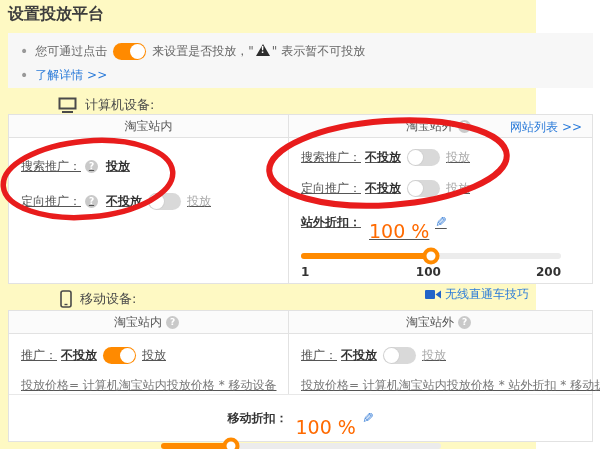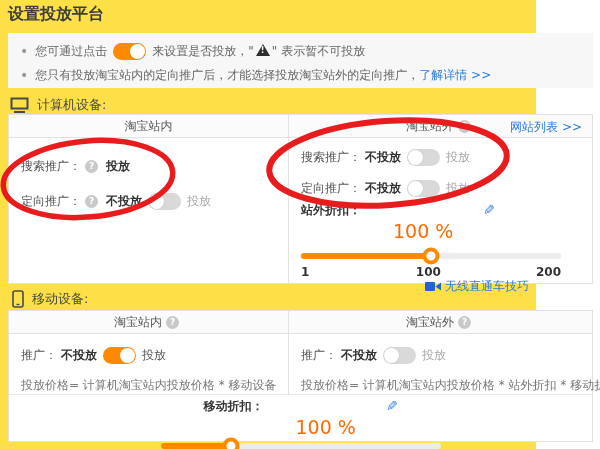--- a/index.html
+++ b/index.html
@@ -1,21 +1,21 @@
 <!DOCTYPE html>
 <html><head>
 <meta charset="utf-8">
 <style>
   * { margin:0; padding:0; box-sizing:border-box; }
   body {
     font-family:"DejaVu Sans","Liberation Sans",sans-serif;
     background:#fff; width:600px; height:449px; overflow:hidden;
     font-size:12px; color:#555;
   }
-  .page { position:relative; width:536px; height:449px; background:#fde047; }
+  .page { position:relative; width:536px; height:449px; background:#fef9c3; }
 
   .page-title { position:absolute; left:8px; top:4px; font-size:16px; font-weight:bold; color:#3d3d3d; }
 
   
   .notice { position:absolute; left:8px; top:33px; width:585px; height:55px; background:#f7f7f7; padding:6px 12px 0 12px; }
   .notice-line { display:flex; align-items:center; height:24px; color:#666; white-space:nowrap; }
   .bullet { color:#999; margin-right:7px; font-size:14px; line-height:12px; }
   .notice-line .txt { color:#666; }
 
   
@@ -28,44 +28,44 @@
 
   
   .warn-tri { position:relative; display:inline-block; width:0; height:0;
     border-left:7px solid transparent; border-right:7px solid transparent;
     border-bottom:12px solid #2d2d2d; margin:0 2px; top:-1px; }
   .warn-tri::after { content:"!"; position:absolute; left:-2px; top:2px; color:#fff; font-size:8px; font-weight:bold; line-height:10px; }
 
   .link { color:#2b7bd9; cursor:pointer; text-decoration:none; white-space:nowrap; }
 
   
-  .section-head { position:absolute; display:flex; align-items:center; color:#4a4a4a; font-size:13px; }
+  .section-head { position:absolute; display:flex; align-items:center; color:#4a4a4a; font-size:13px;margin-left:48px; }
   .section-head .dev-icon { margin-right:8px; display:inline-flex; }
 
   
   .tbl { position:absolute; left:8px; width:585px; border:1px solid #e2e2e2; background:#fff; }
   .tbl-header { display:flex; height:23px; background:#fbfbfb; border-bottom:1px solid #e2e2e2; font-size:12px; color:#555; }
   .th { display:flex; align-items:center; justify-content:center; position:relative; }
   .th-left { width:280px; border-right:1px solid #e2e2e2; }
   .th-right { flex:1; }
-  .tbl-body { display:flex; }
+  .tbl-body { display:flex;text-decoration:underline; }
   .cell { padding:0 12px; }
   .cell-left { width:280px; border-right:1px solid #e2e2e2; }
   .cell-right { flex:1; }
 
   .prow { display:flex; align-items:center; white-space:nowrap; }
   .lbl { color:#555; }
   .state { font-weight:bold; color:#333; margin-left:4px; }
   .opt { color:#a8a8a8; }
   .formula { color:#777; white-space:nowrap; }
 
   .help-icon { display:inline-block; width:13px; height:13px; border-radius:50%; background:#c9c9c9; color:#fff;
     font-size:9px; font-weight:bold; text-align:center; line-height:13px; margin:0 4px; cursor:pointer; flex:none; }
 
-  .discount-line { display:flex; align-items:flex-start;gap:24px; }
+  .discount-line { display:flex; align-items:center; }
   .discount-lbl { font-weight:bold; color:#333; }
   .discount-val { color:#ff6a00; font-size:19px; margin:18px 6px 0 8px; }
   .edit-icon { color:#3f83d9; font-size:14px; cursor:pointer; transform:scaleX(-1); display:inline-block; }
 
   
   .slider { position:relative; height:6px; border-radius:3px; background:#ececec; cursor:pointer; }
   .slider .fill { position:absolute; left:0; top:0; bottom:0; background:#ff8a00; border-radius:3px; }
   .slider .sknob { position:absolute; top:50%; transform:translate(-50%,-50%); width:17px; height:17px;
     border-radius:50%; background:#fff; border:4px solid #ff8a00; cursor:grab; }
   .slider-labels { position:relative; height:15px; margin-top:6px; font-weight:bold; color:#333; }
@@ -96,21 +96,21 @@
   .m-formula { margin-top:13px; }
   .m-bottom { border-top:1px solid #e8e8e8; height:47px; display:flex; flex-direction:column; align-items:center; }
   .m-discount-wrap { width:280px; }
   .m-discount-line { justify-content:center; margin-top:3px; }
   .m-slider { width:280px; margin-top:5px; }
   .m-slider .fill { width:25%; }
   .m-slider .sknob { left:25%; }
   .m-sliderlabels { width:280px; margin-top:4px; }
   .m-sliderlabels .s-mid { left:46%; }
 
-  .tips-link { position:absolute; right:7px; top:278px; display:flex; align-items:center;font-family:Liberation Serif, serif; }
+  .tips-link { position:absolute; right:7px; top:286px; display:flex; align-items:center;font-family:Liberation Serif, serif; }
   .tips-link svg { margin-right:4px; }
 
   
   .annotation-overlay { position:absolute; left:0; top:0; width:600px; height:449px; pointer-events:none; }
 </style>
 </head>
 <body>
 
 <div class="page">
 
@@ -122,21 +122,20 @@
       <span class="txt">您可通过点击</span>
       <span class="toggle on">
           <span class="knob"></span>
         </span>
       <span class="txt">来设置是否投放，"</span>
       <span class="warn-tri"></span>
       <span class="txt">" 表示暂不可投放</span>
     </div>
     <div class="notice-line">
       <span class="bullet">•</span>
-      <span class="txt">您只有投放淘宝站内的定向推广后，才能选择投放淘宝站外的定向推广，</span>
       <a class="link">了解详情 &gt;&gt;</a>
     </div>
   </div>
 
   <div class="section-head" style="left:10px; top:96px;">
     <span class="dev-icon">
       <svg width="19" height="17" viewBox="0 0 19 17">
           <rect x="1.5" y="1.5" width="16" height="10" fill="none" stroke="#4a4a4a" stroke-width="2"></rect>
           <rect x="4" y="14" width="11" height="2" fill="#4a4a4a"></rect>
         </svg>

